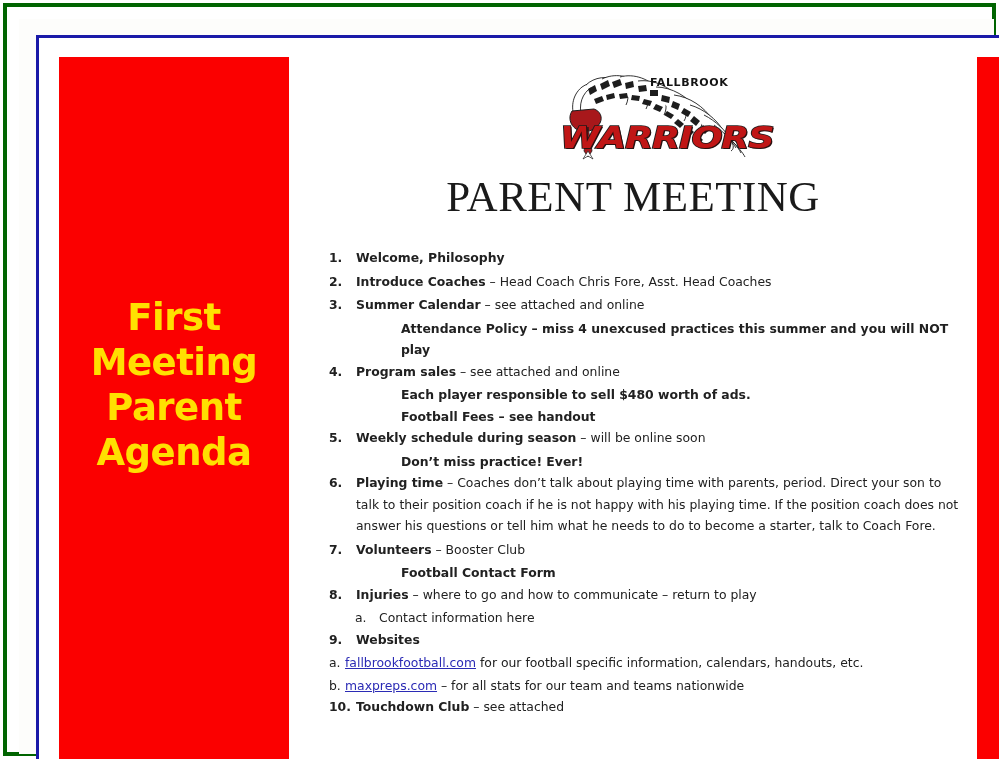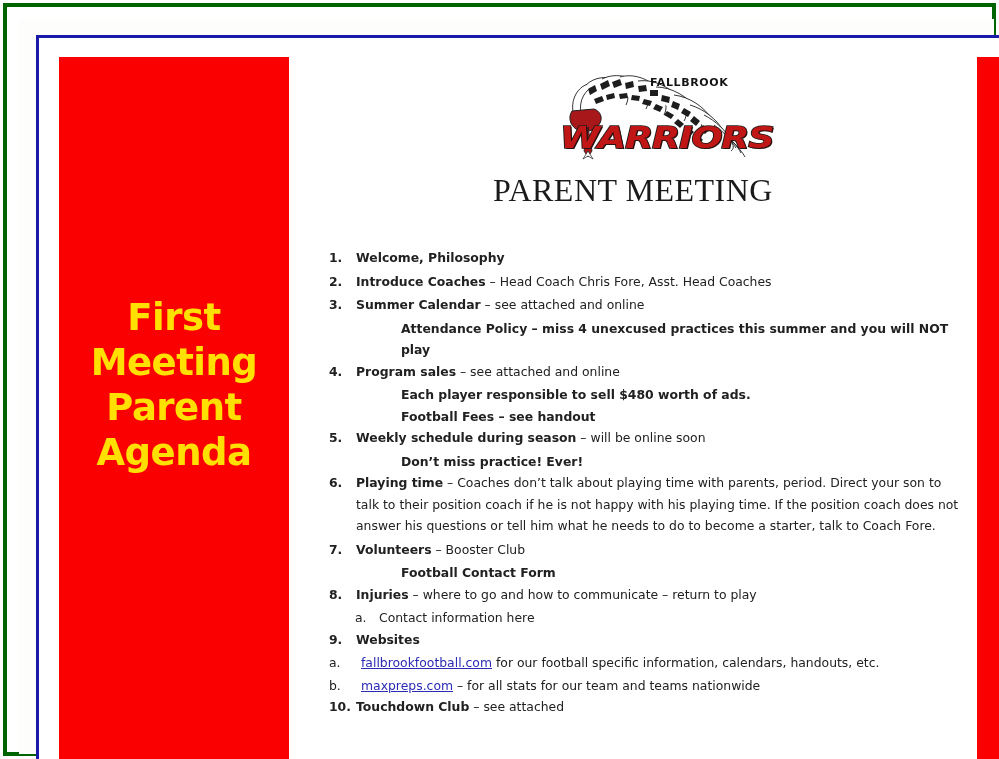--- a/index.html
+++ b/index.html
@@ -128,21 +128,21 @@
   }
 
   
   #doc-title {
     position: absolute;
     left: 0px;
     top: 115px;
     width: 688px;
     text-align: center;
     font-family: "Liberation Serif", serif;
-    font-size: 32px;
+    font-size: 43px;
     color: #1a1a1a;
     letter-spacing: 0.5px;
   }
 
   
   #agenda {
     position: absolute;
     left: 40px;
     top: 190px;
     width: 630px;
@@ -191,21 +191,20 @@
   }
   .web-item .ltr {
     position: absolute;
     left: 0;
     top: 0;
   }
   .link {
     color: #2b2bb5;
     text-decoration: underline;
     cursor: pointer;
-    margin-left: 16px;
   }
 </style>
 </head>
 <body>
 
 <div id="page">
   <div id="green-frame">
     <div id="white-gap">
       <div id="blue-frame">
 

